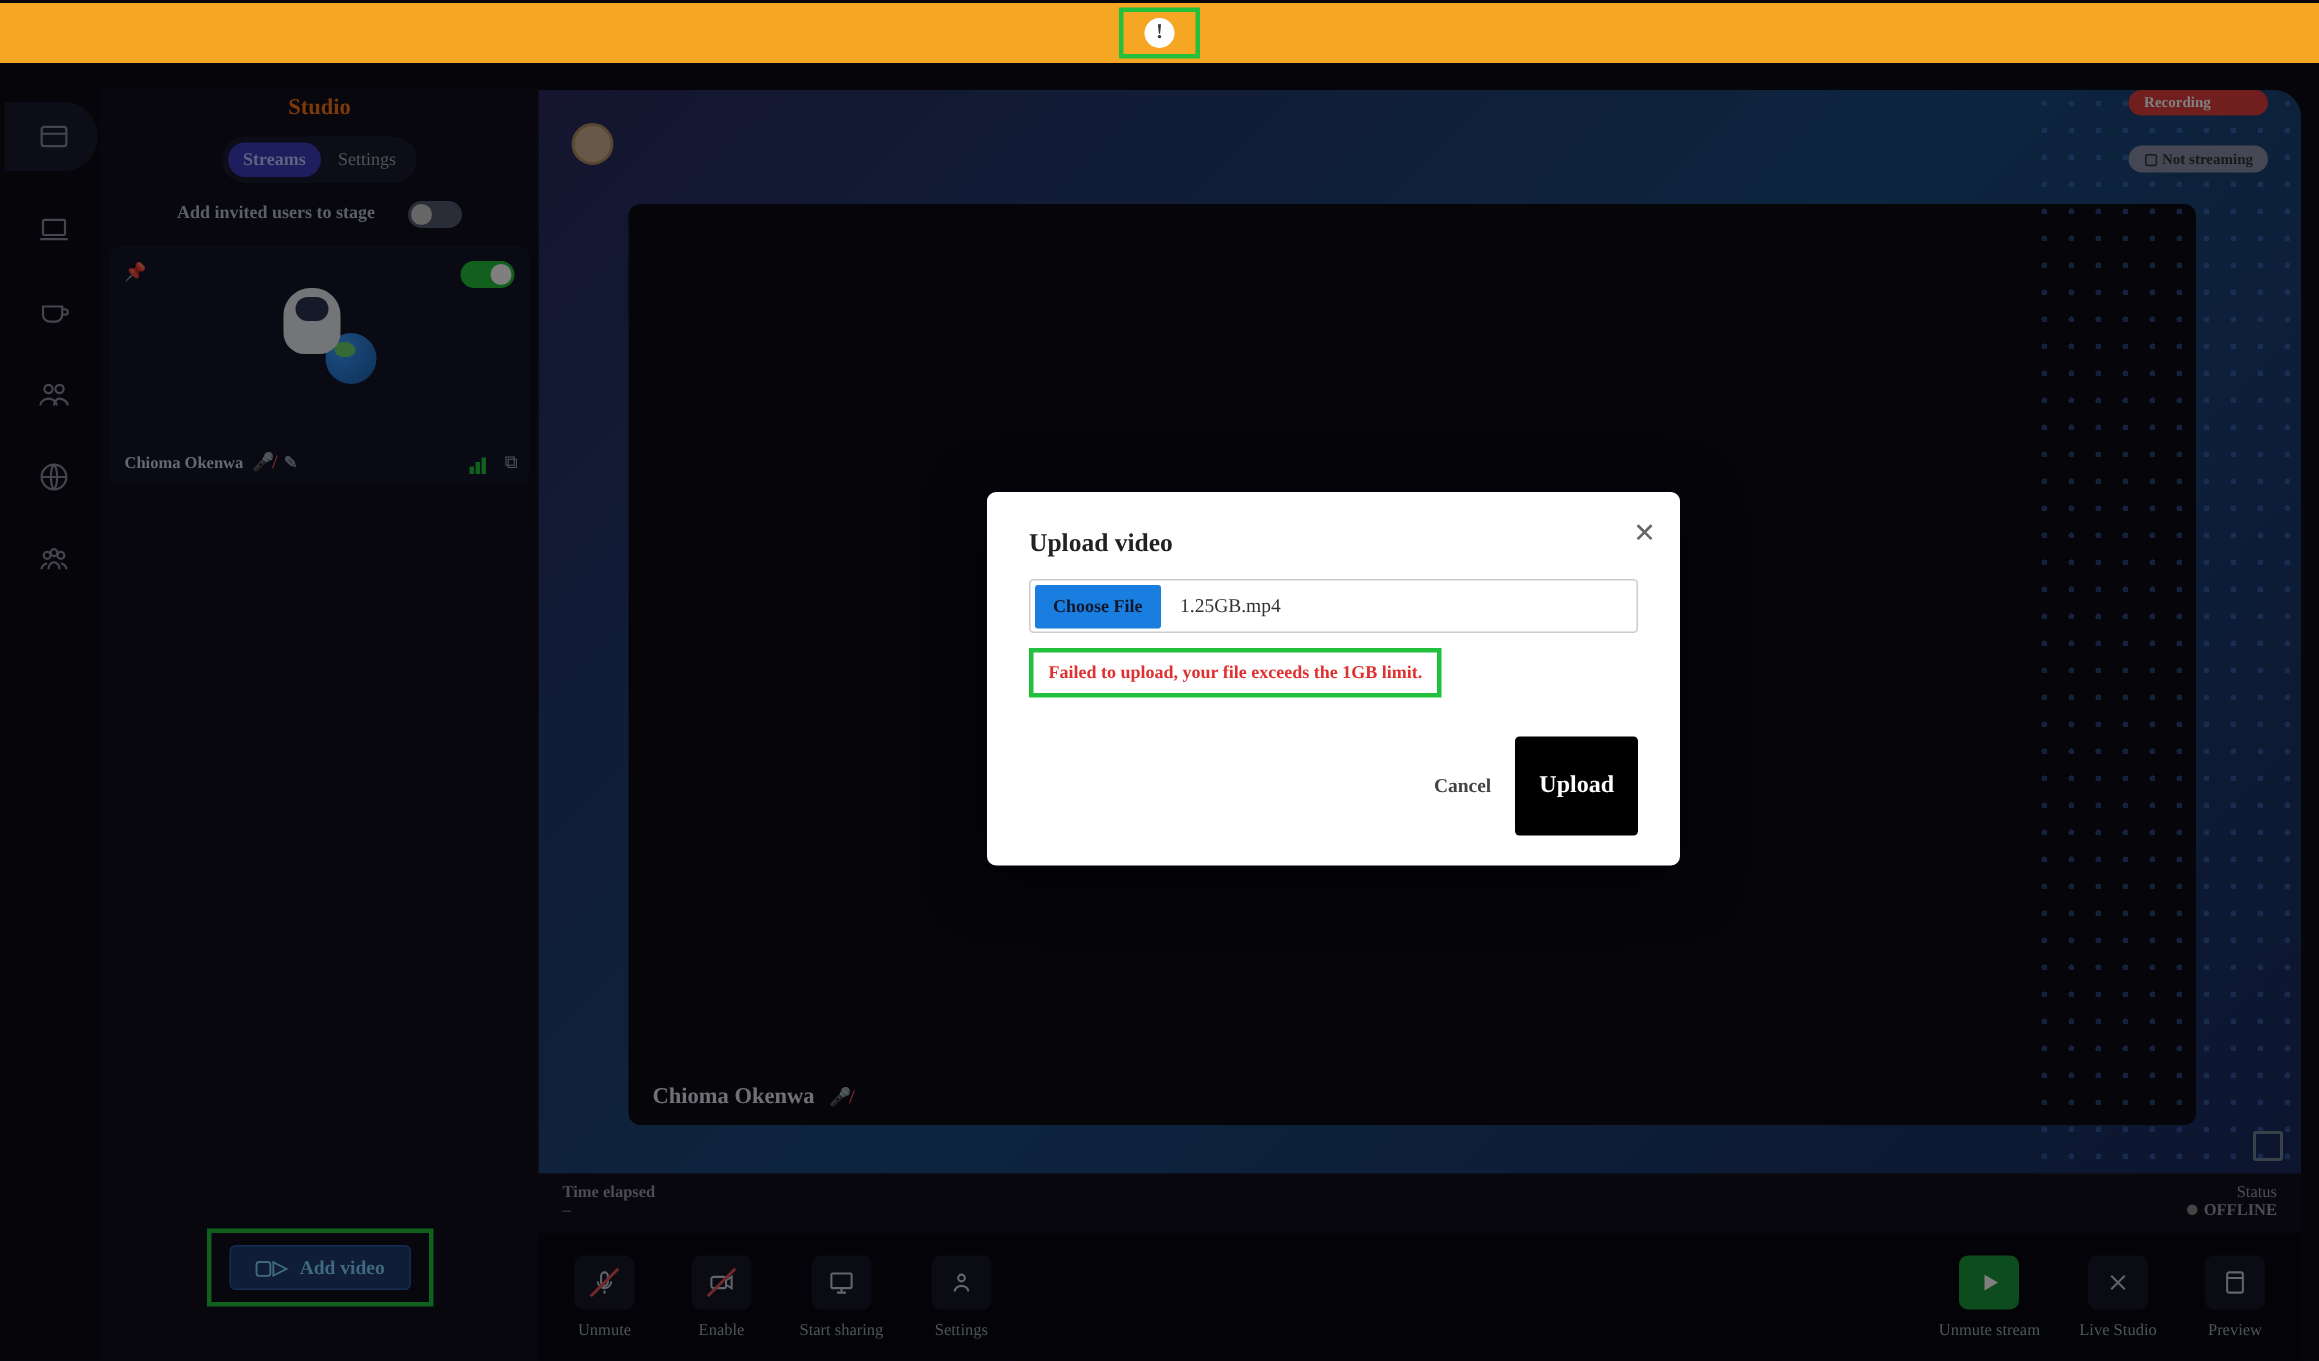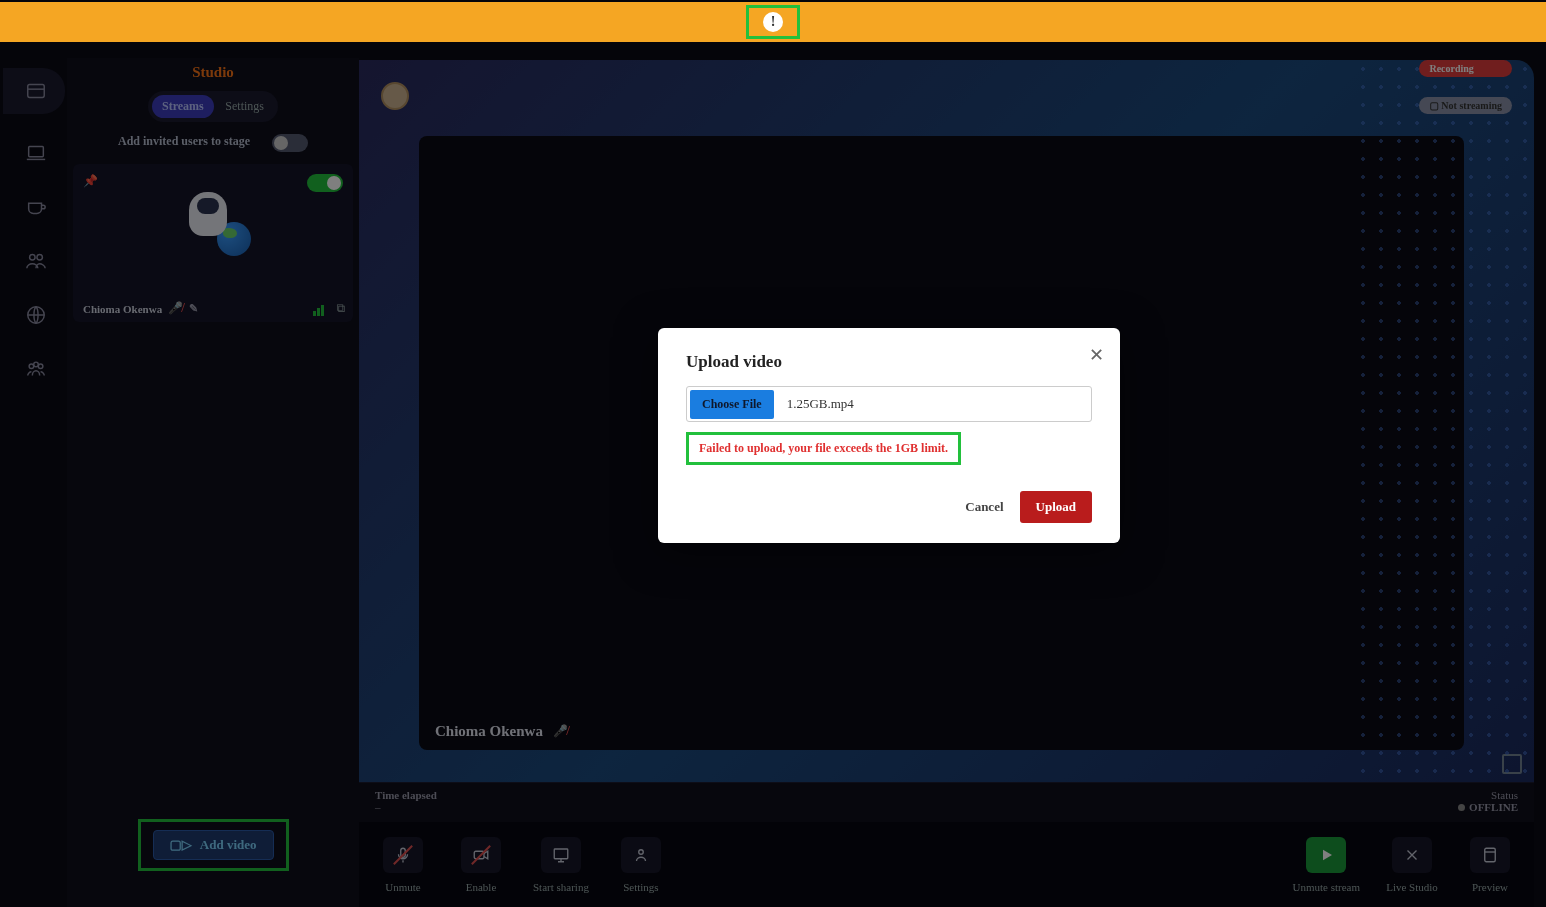--- a/index.html
+++ b/index.html
@@ -82,21 +82,21 @@
   .modal { position:absolute; z-index:100; top:328px; left:658px; width:462px; background:#fff; border-radius:6px; box-shadow:0 8px 40px rgba(0,0,0,0.5); padding:24px 28px 20px;}
   .modal-close { position:absolute; top:16px; right:16px; font-size:18px; color:#666; cursor:pointer; background:none; border:none;}
   .modal h2 { font-size:17px; font-weight:bold; color:#222; margin-bottom:14px;}
   .file-row { border:1px solid #ccc; border-radius:3px; display:flex; align-items:center; height:36px; margin-bottom:10px;}
   .choose-btn { background:#1a7de0; color:#0f172a; font-size:12px; font-weight:bold; padding:7px 12px; border:none; margin:3px; border-radius:2px; cursor:pointer;}
   .file-name { font-size:13px; color:#333; margin-left:10px;}
   .err-box { border:3px solid #22c03c; padding:6px 10px; display:inline-block; margin-bottom:26px;}
   .err-text { color:#e03030; font-size:12px; font-weight:bold;}
   .modal-actions { display:flex; justify-content:flex-end; gap:16px; align-items:center;}
   .cancel-btn { background:none; border:none; font-size:13px; color:#444; font-weight:bold; cursor:pointer;}
-  .upload-btn { background:#b91c1c; color:#fff; font-size:13px; font-weight:bold; padding:8px 16px; border:none; border-radius:3px; cursor:pointer;}
+  .upload-btn { background:#000000; color:#fff; font-size:16px; font-weight:bold; padding:24px 16px; border:none; border-radius:3px; cursor:pointer;}
 </style>
 </head>
 <body>
 
 <div class="banner">
   <div class="banner-inner">
     <div class="banner-icon">!</div>
   </div>
 </div>
 

